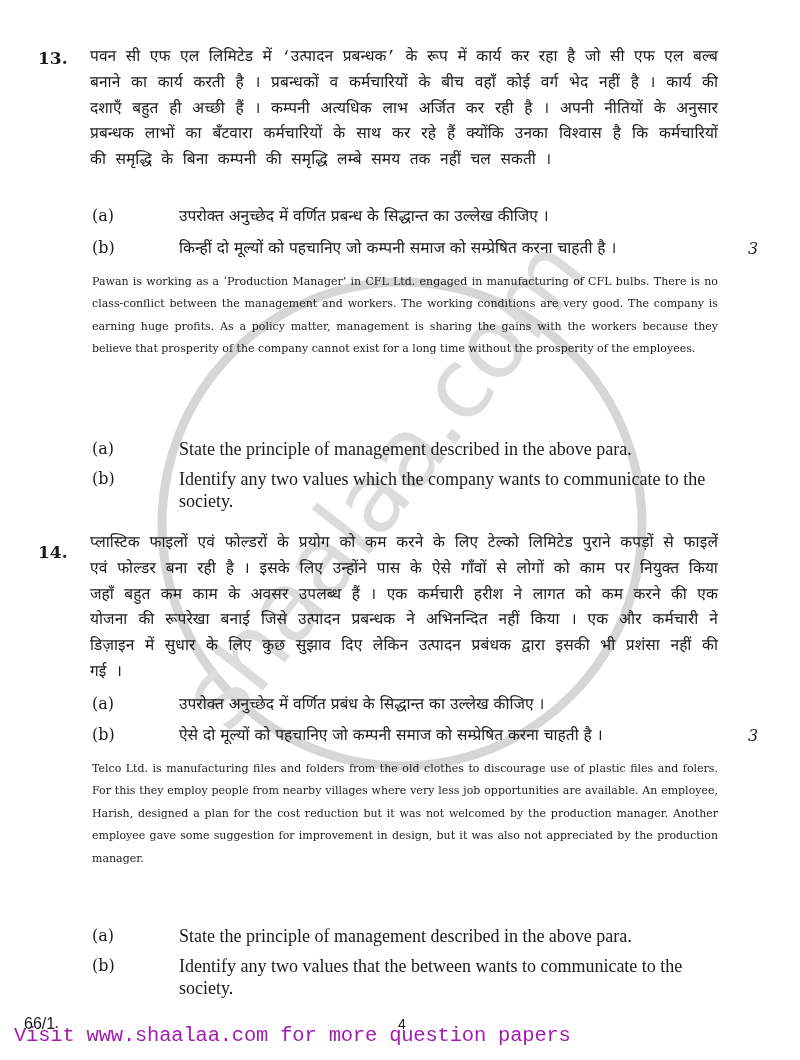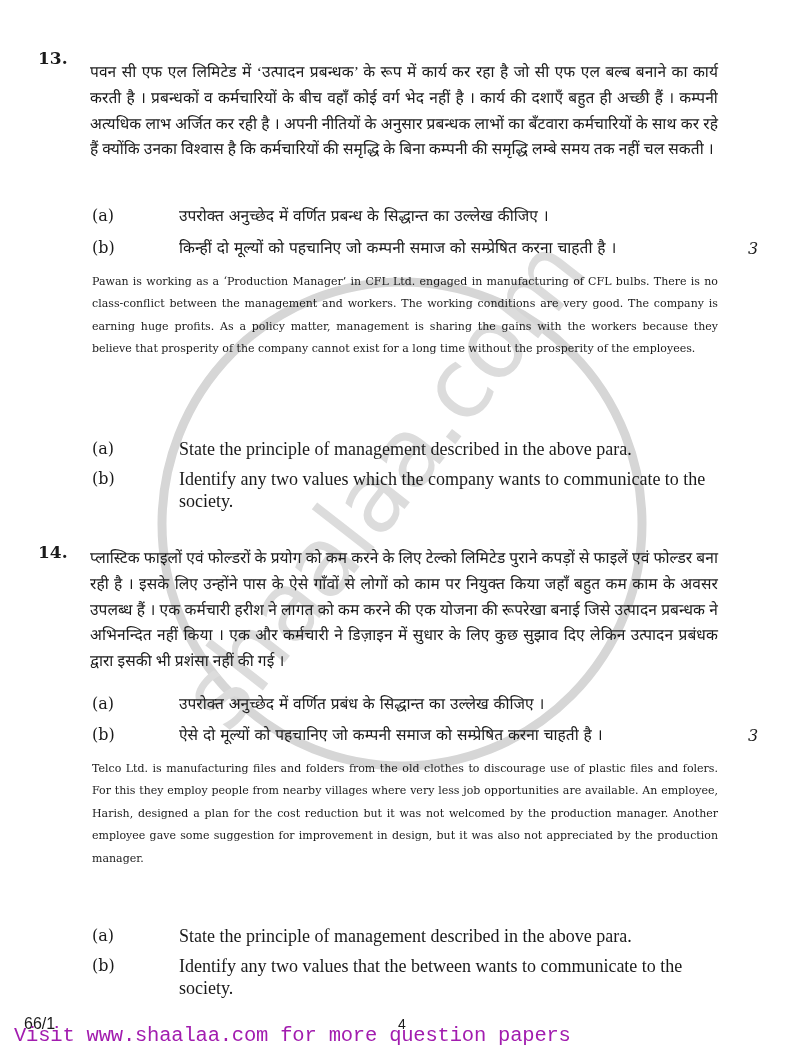--- a/index.html
+++ b/index.html
@@ -4,21 +4,21 @@
 <style>
   html, body { margin: 0; padding: 0; background: #ffffff; }
   body { width: 800px; height: 1060px; position: relative; overflow: hidden; color: #1a1a1a; }
   .page { position: absolute; left: 0; top: 0; width: 800px; height: 1060px; }
 
   .watermark { position: absolute; left: 0; top: 0; width: 800px; height: 1060px; pointer-events: none; z-index: 0; }
   .content { position: absolute; left: 0; top: 0; width: 800px; height: 880px; z-index: 1; }
 
   .qnum { position: absolute; left: 38px; font-family: "DejaVu Serif", serif; font-weight: bold; font-size: 17px; }
 
-  .hindi { position: absolute; left: 90px; width: 628px; font-family: Liberation Serif, serif; font-size: 15.5px; line-height: 25.8px; text-align: justify; text-align-last: left; letter-spacing: 0.1px; margin-top: 14px; }
+  .hindi { position: absolute; left: 90px; width: 628px; font-family: Liberation Mono, monospace; font-size: 15.5px; line-height: 25.8px; text-align: justify; text-align-last: left; letter-spacing: 0.1px; }
   .english { position: absolute; left: 92px; width: 626px; font-family: "DejaVu Serif", serif; font-size: 11px; line-height: 22.4px; text-align: justify; text-align-last: left; }
 
   .sub { position: absolute; left: 92px; width: 640px; display: flex; }
   .sub .label { width: 55px; flex: none; font-family: "DejaVu Serif", serif; font-size: 16px; }
   .sub .text { flex: 1; margin-left: 32px; }
   .sub.hi .text { font-family: "DejaVu Sans", sans-serif; font-size: 15.5px; line-height: 24px; }
   .sub.en .text { font-family: Liberation Serif, serif; font-size: 18px; line-height: 22.4px; width: 575px; }
   .sub.hi .label { line-height: 24px; }
   .sub.en .label { line-height: 22.4px; }
 

